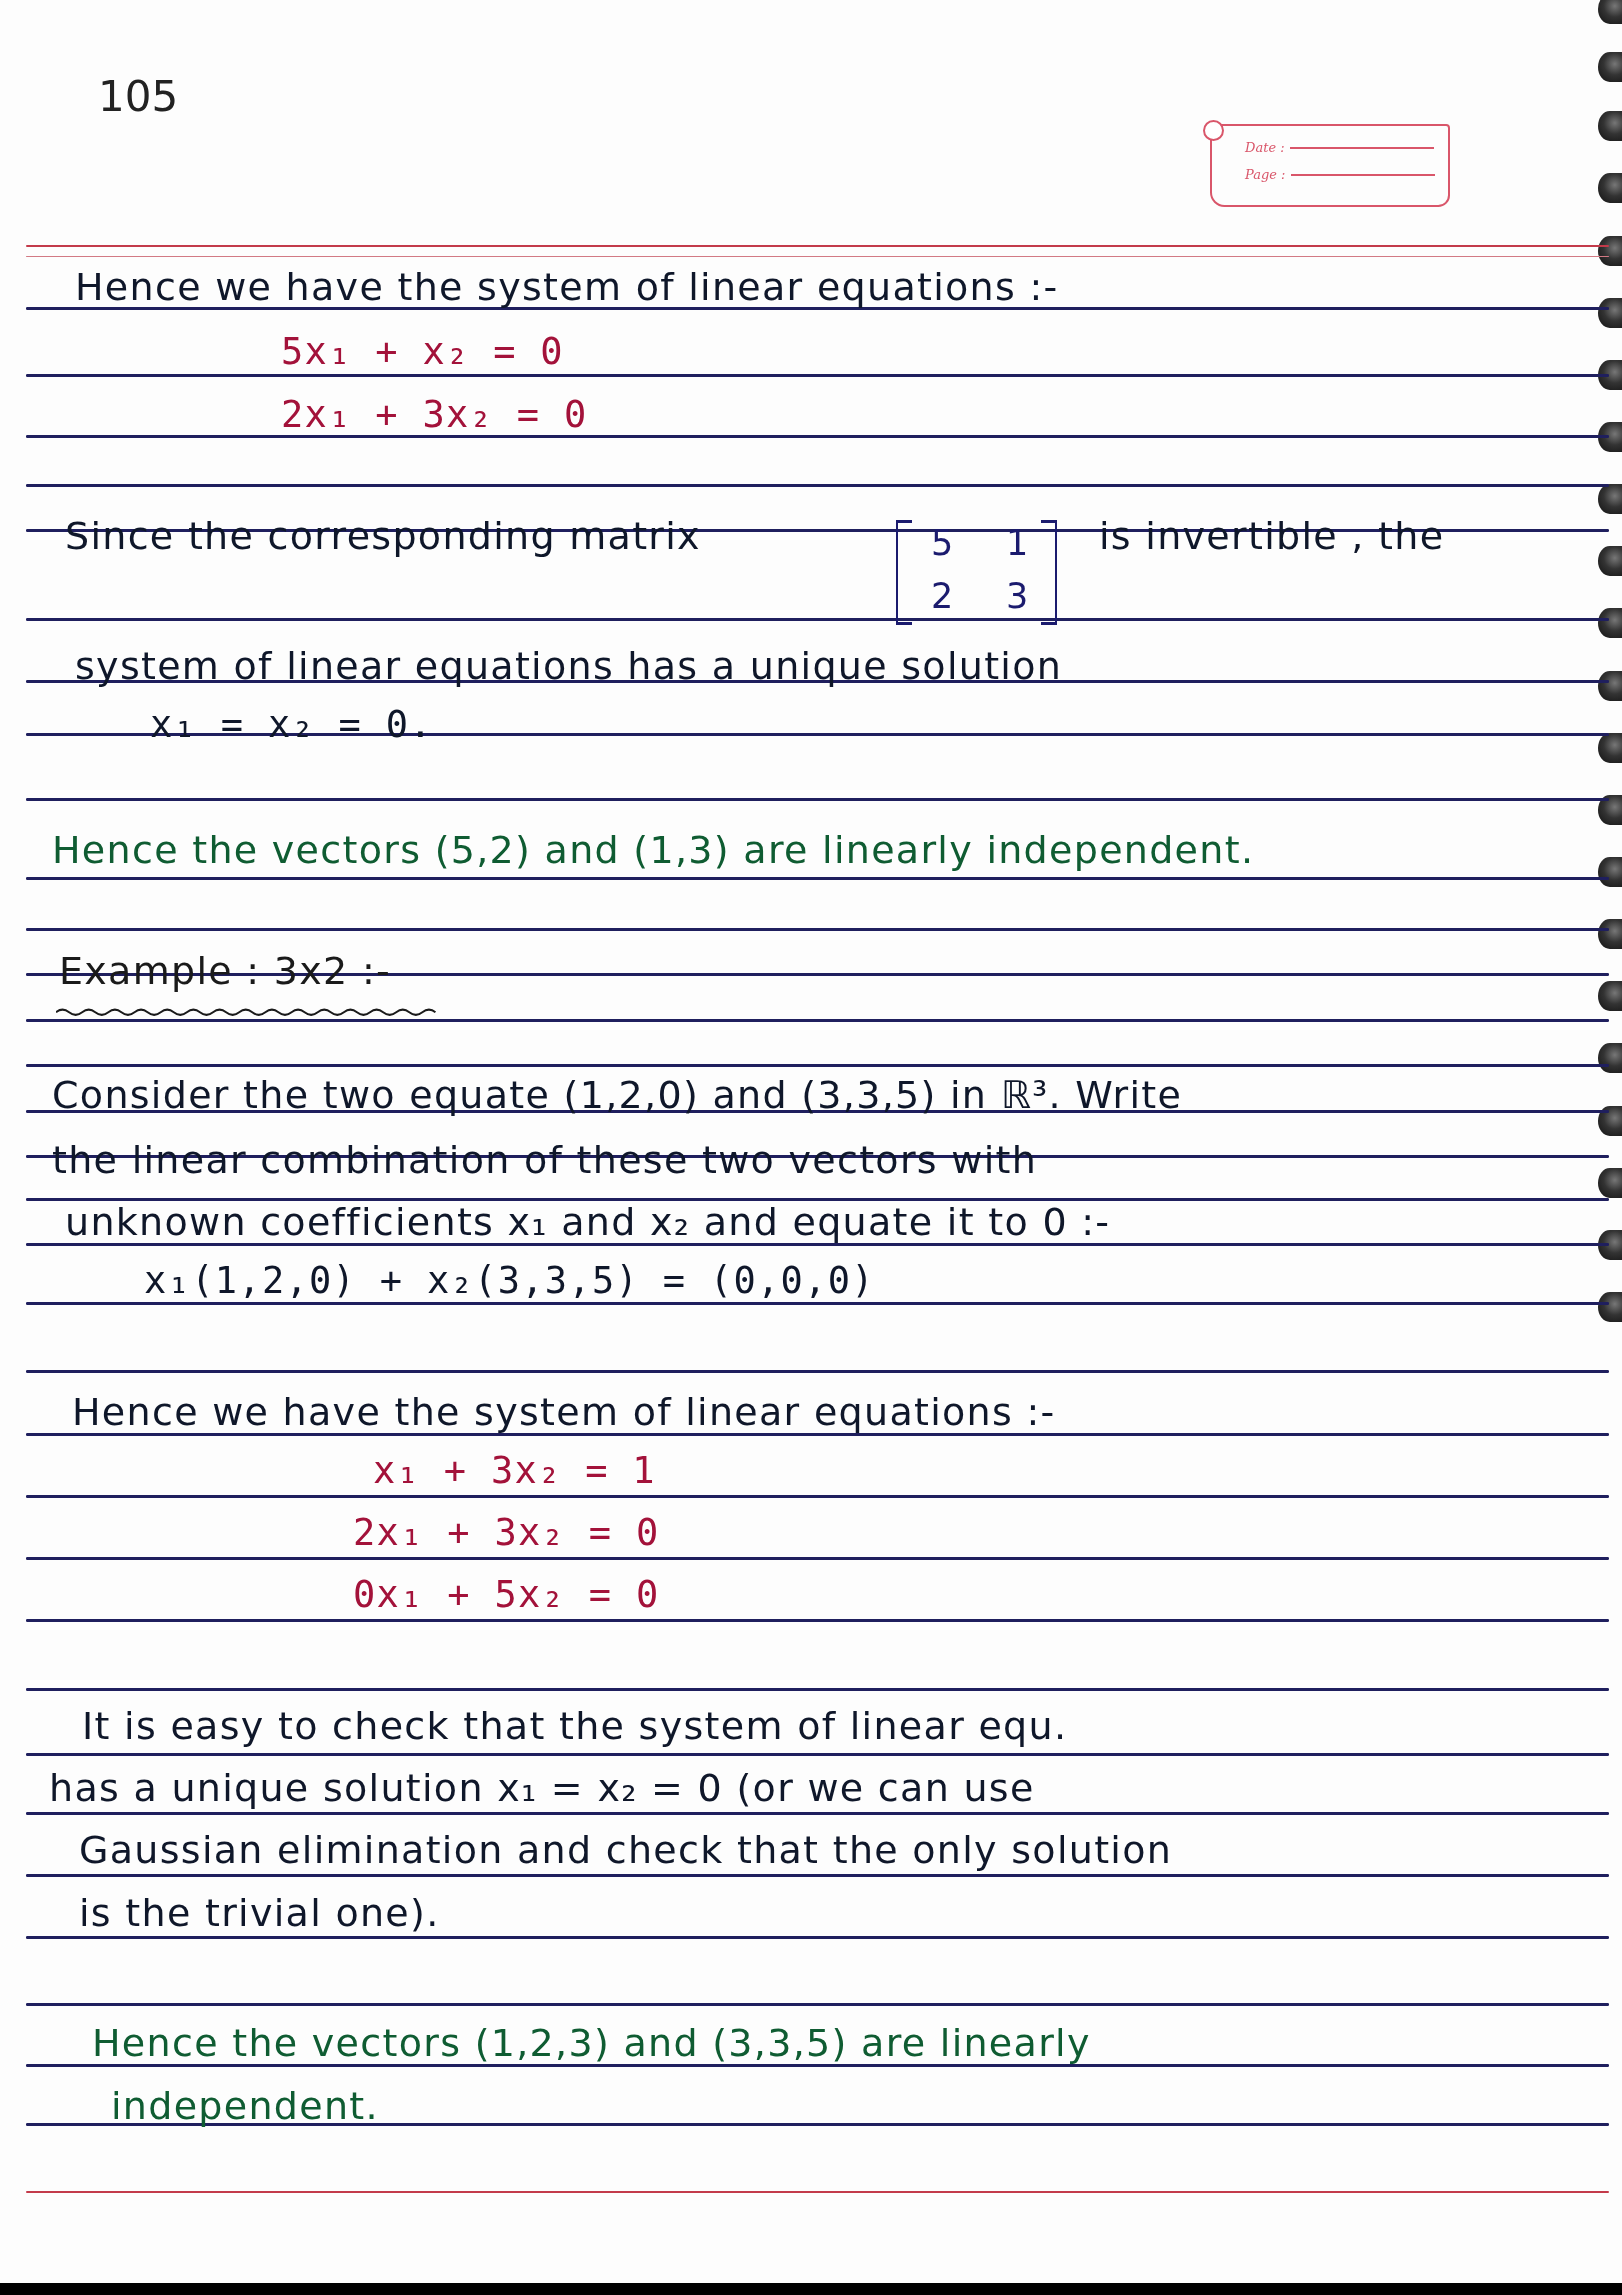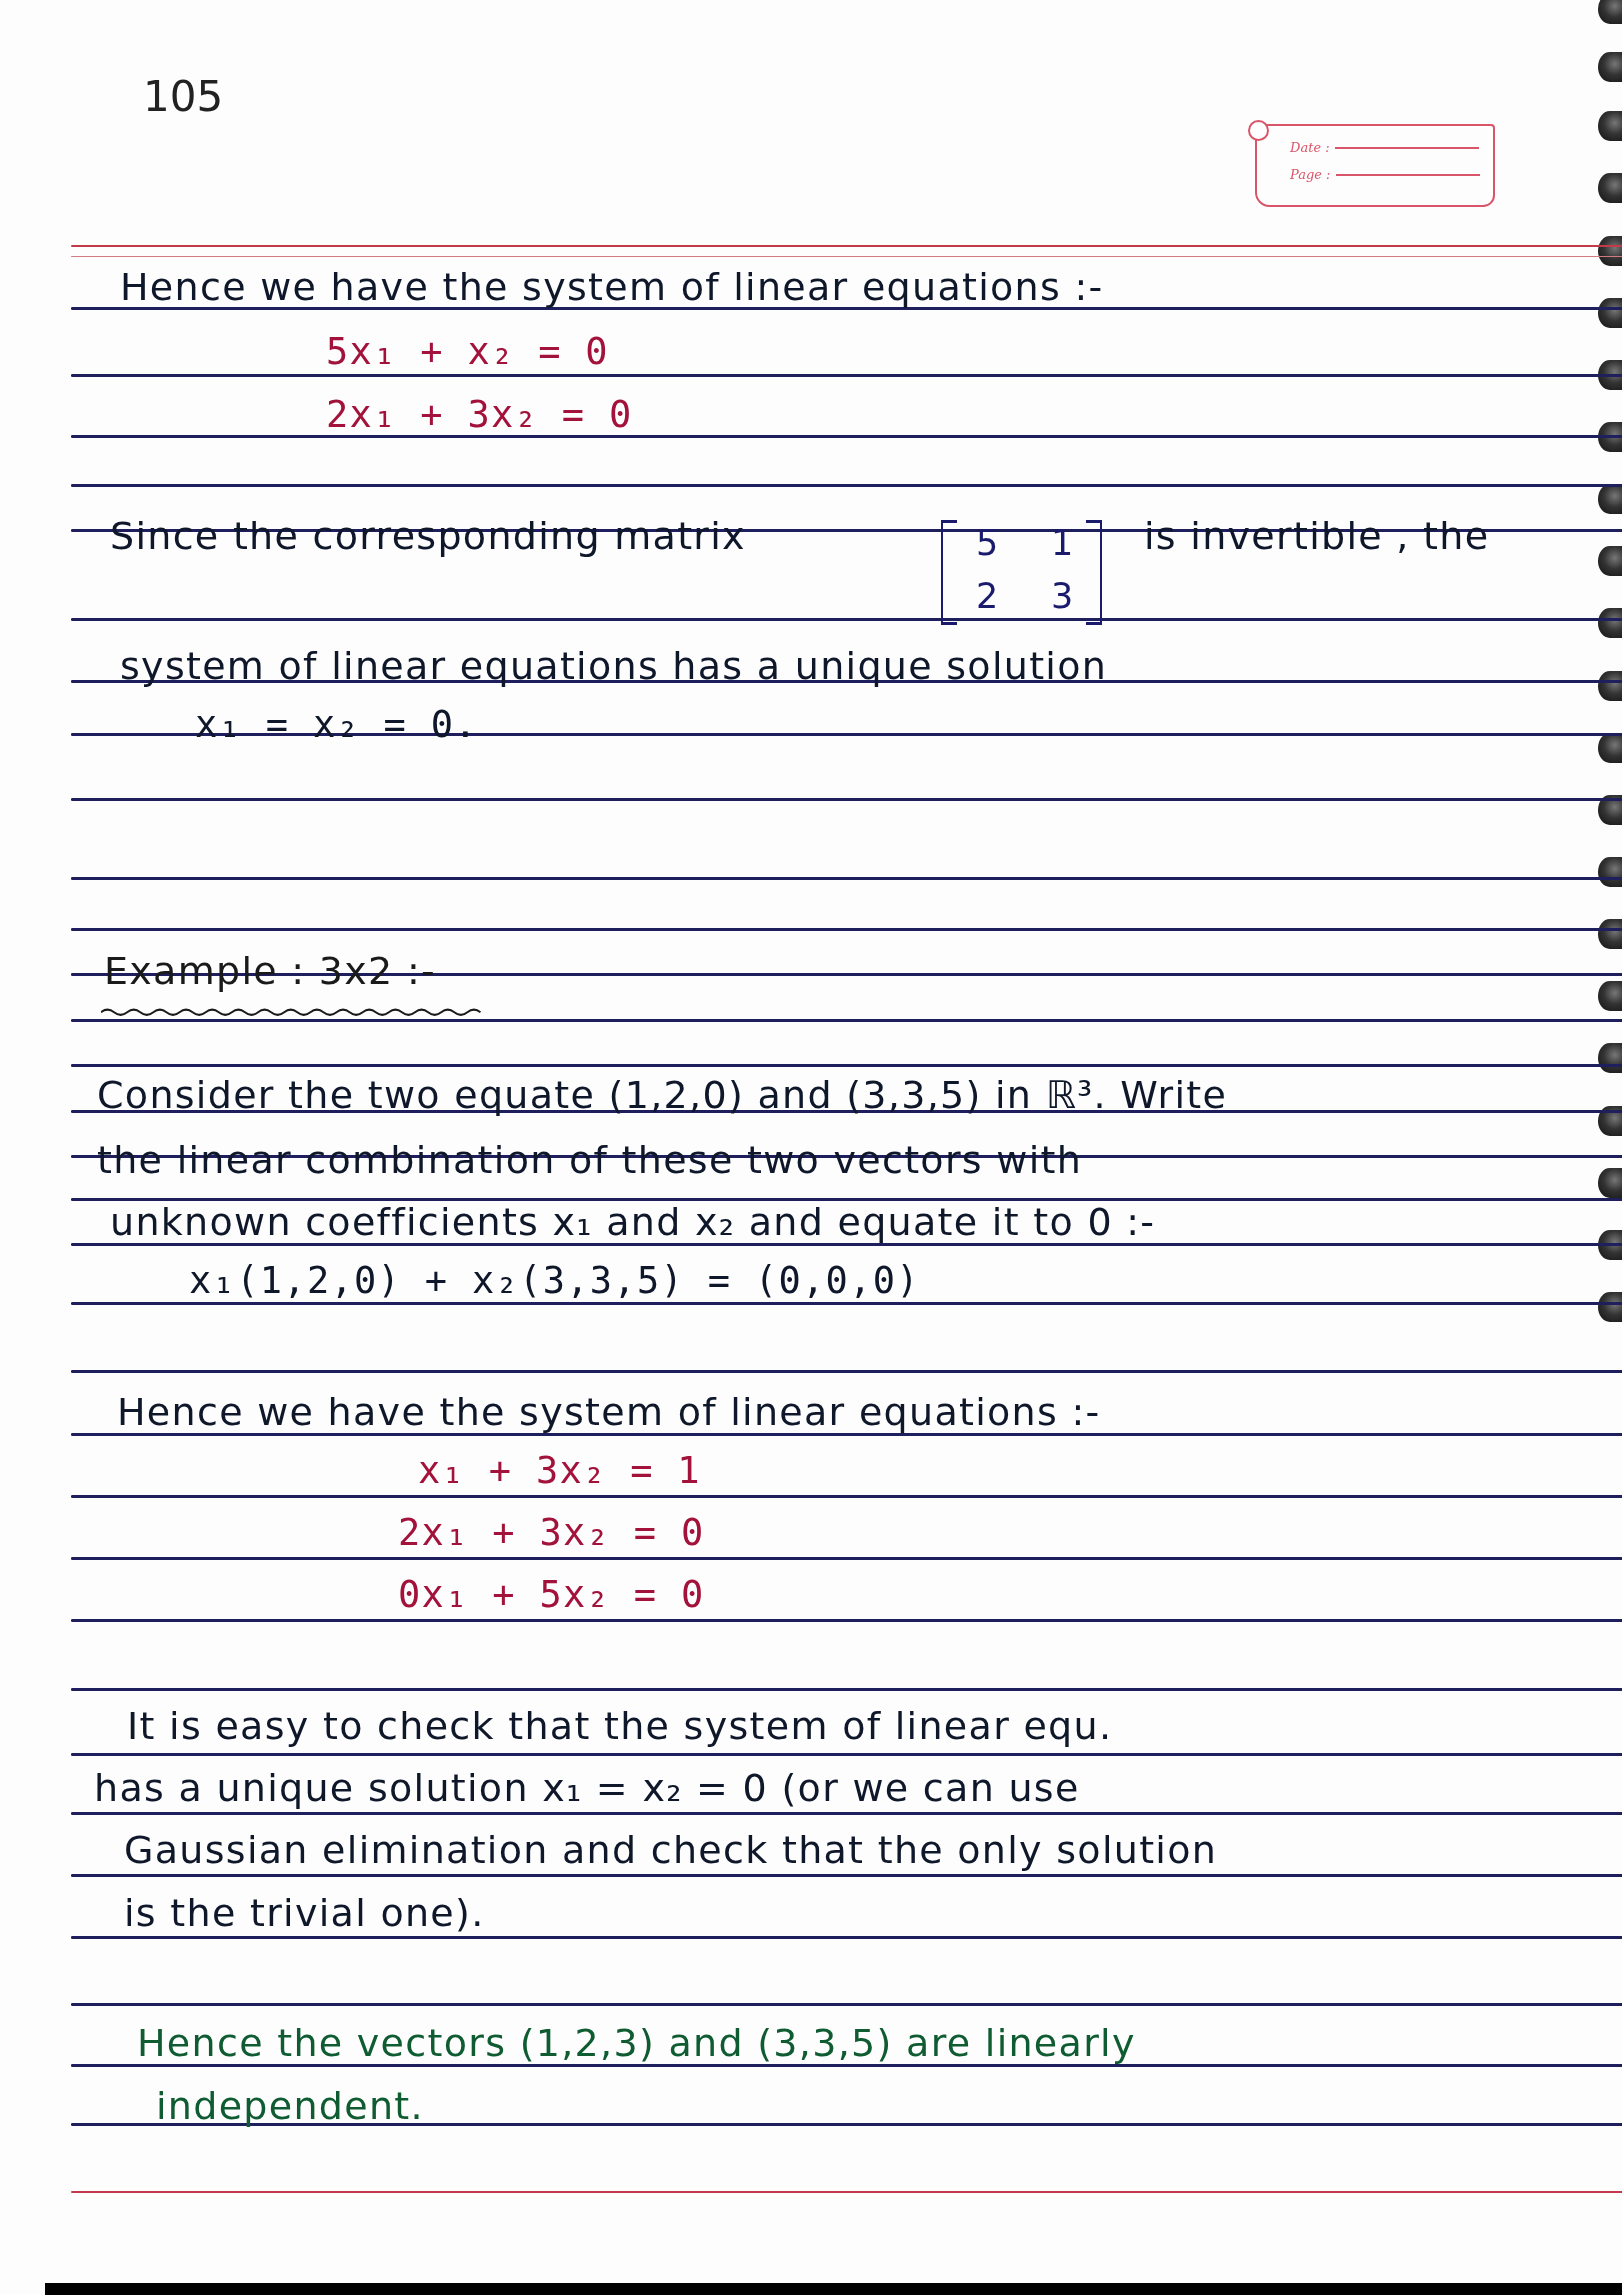--- a/index.html
+++ b/index.html
@@ -1,21 +1,21 @@
 <!DOCTYPE html>
 <html style="font-size:10.5px"><head>
   <meta charset="utf-8">
   <style>
     html, body { margin: 0; padding: 0; }
     body {
       width: 1622px; height: 2295px; position: relative; overflow: hidden;
       background: #fdfdfd;
       font-family: "DejaVu Sans", sans-serif;
     }
-    .page { position: absolute; inset: 0; margin-left: 45px; }
+    .page { position: absolute; inset: 0; }
     .rule { position: absolute; left: 26px; width: 1583px; height: 2.6px; background: #1f1f5e; border-radius: 1.3px; }
     .rule.red { background: #c33a4a; height: 2px; }
     .rule.red2 { background: #d27a84; height: 1.3px; }
     .ring { position: absolute; right: 0; width: 23.6px; height: 30px; border-radius: 50% 0 0 50%; background: radial-gradient(circle at 70% 40%, #777 0%, #333 45%, #111 100%); }
     .txt { position: absolute; white-space: nowrap; font-family: "DejaVu Sans", sans-serif; font-size: 38px; letter-spacing: 1.3px; }
     .blue { color: #0f172a; }
     .maroon { color: #a3123a; }
     .green { color: #0f5c32; }
     .black { color: #1a1a1a; }
     .eq { font-family: "DejaVu Sans Mono", monospace; font-size: 37px; }
@@ -132,20 +132,21 @@
     <div class="bt" style="right:0; bottom:0;"></div>
     <div class="cell" style="left:33px; top:3.3px;">5</div>
     <div class="cell" style="left:108px; top:3.3px;">1</div>
     <div class="cell" style="left:33px; top:56px;">2</div>
     <div class="cell" style="left:108px; top:56px;">3</div>
   </div>
   <div class="txt blue" style="left:1099px; top:514px;">is invertible , the</div>
   <div class="txt blue" style="left:75px; top:644px;">system of linear equations has a unique solution</div>
   <div class="txt blue eq" style="left:150px; top:703px;">x₁ = x₂ = 0.</div>
 
+  <div class="txt green" style="left:52px; top:828px;">Hence the vectors (5,2) and (1,3) are linearly independent.</div>
 
   <div class="txt black" style="left:59px; top:949px;">Example : 3x2 :-</div>
   <svg class="wavy" viewBox="0 0 590 16">
     <path d="M0 8 Q 10 0 20 8 T 40 8 T 60 8 T 80 8 T 100 8 T 120 8 T 140 8 T 160 8 T 180 8 T 200 8 T 220 8 T 240 8 T 260 8 T 280 8 T 300 8 T 320 8 T 340 8 T 360 8 T 380 8 T 400 8 T 420 8 T 440 8 T 460 8 T 480 8 T 500 8 T 520 8 T 540 8 T 560 8 T 580 8" fill="none" stroke="#1a1a1a" stroke-width="3"></path>
   </svg>
 
   <div class="txt blue" style="left:52px; top:1073px;">Consider the two equate (1,2,0) and (3,3,5) in ℝ³. Write</div>
   <div class="txt blue" style="left:52px; top:1138px;">the linear combination of these two vectors with</div>
   <div class="txt blue" style="left:65px; top:1200px;">unknown coefficients x₁ and x₂ and equate it to 0 :-</div>
   <div class="txt blue eq" style="left:144px; top:1259px;">x₁(1,2,0) + x₂(3,3,5) = (0,0,0)</div>

